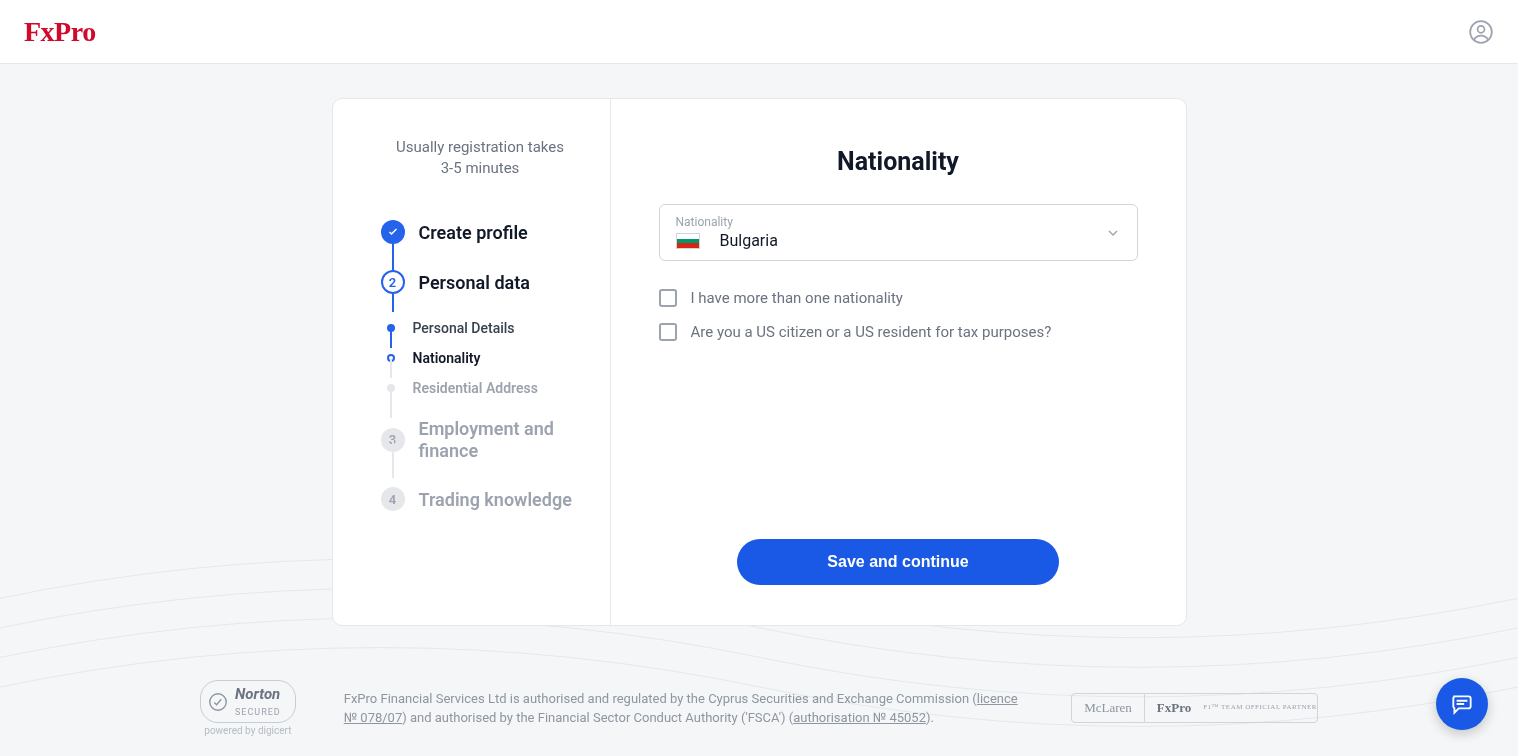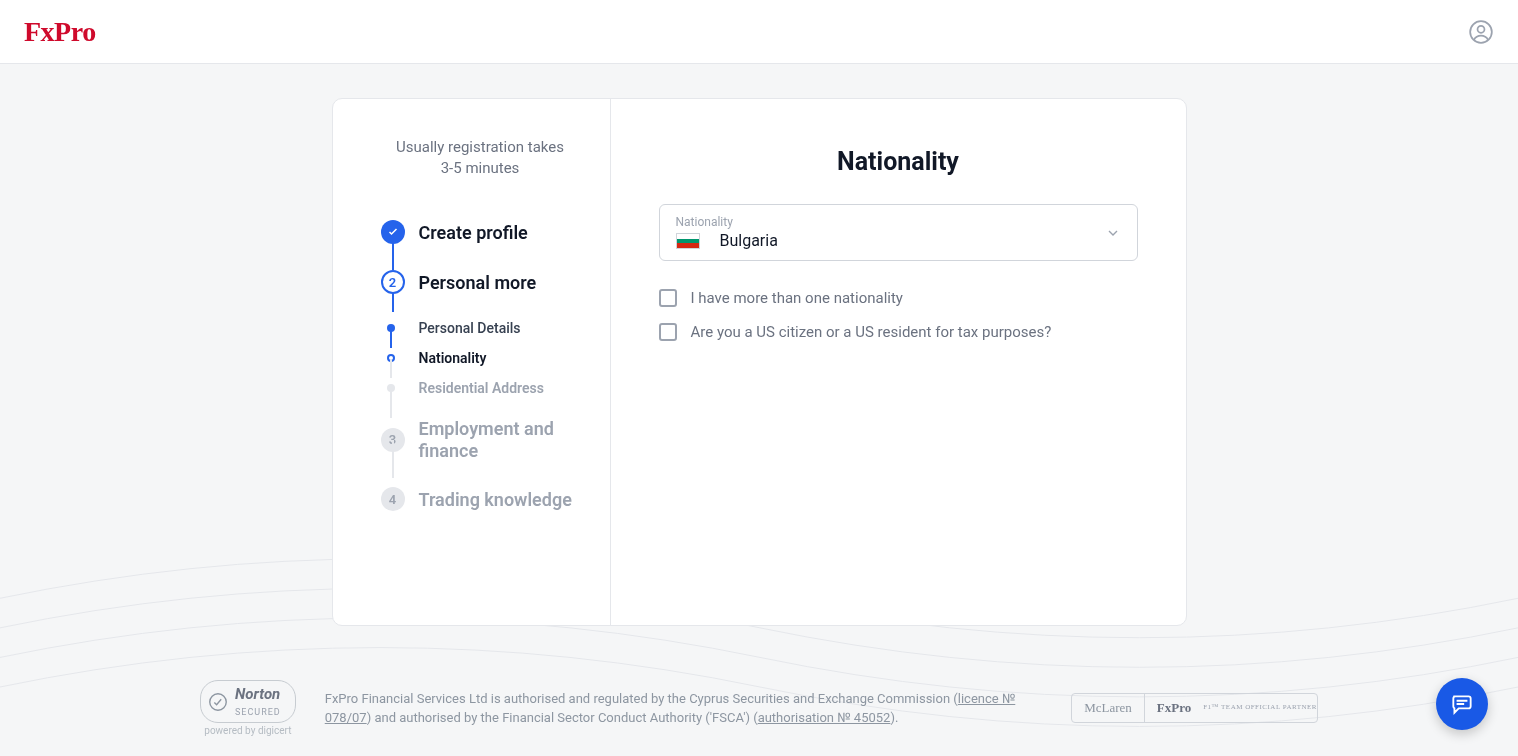--- a/index.html
+++ b/index.html
@@ -66,21 +66,21 @@
   padding: 0 4px;
 }
 .steps { position: relative; }
 .step-row {
   display: flex;
   align-items: center;
   gap: 14px;
   margin-bottom: 26px;
   position: relative;
 }
-.step-row.sub { margin-bottom: 14px; gap: 24px; padding-left: 6px; text-align: center; }
+.step-row.sub { margin-bottom: 14px; gap: 18px; padding-left: 6px; text-align: center; }
 .step-row.sub .step-label { font-size: 14px; }
 .badge {
   width: 24px;
   height: 24px;
   border-radius: 50%;
   display: flex;
   align-items: center;
   justify-content: center;
   font-size: 13px;
   font-weight: 600;
@@ -165,21 +165,21 @@
   cursor:pointer;
 }
 
 
 .footer {
   position:absolute;
   left:0; right:0; bottom:20px;
   padding: 0 200px 0 200px;
   display:flex;
   align-items:center;
-  gap:29px;
+  gap:48px;
   color:#8d96a1;
   font-size:13px;
 }
 .norton {
   display:flex; flex-direction:column; align-items:center;
 }
 .norton-badge {
   border:1px solid #c7ccd1;
   border-radius:18px;
   padding:4px 14px 4px 34px;
@@ -268,21 +268,21 @@
             <svg width="12" height="12" viewBox="0 0 24 24" fill="none" stroke="#fff" stroke-width="3">
                 <path d="M5 12l4 4 10-10"></path>
               </svg>
           </div>
           <div class="step-label strong">Create profile</div>
         </div>
 
         <div class="step-row">
           <div class="conn blue" style="top:22px; height:20px;"></div>
           <div class="badge active">2</div>
-          <div class="step-label strong">Personal more</div>
+          <div class="step-label strong">Personal data</div>
         </div>
 
         <div class="step-row sub">
           <div class="conn blue sub" style="top:10px; height:18px;"></div>
           <div class="bullet solid"></div>
           <div class="step-label mid">Personal Details</div>
         </div>
 
         <div class="step-row sub">
           <div class="conn sub" style="top:10px; height:18px;"></div>
@@ -329,20 +329,21 @@
       <div class="check-row">
         <div class="check-box"></div>
         <div class="check-label">I have more than one nationality</div>
       </div>
 
       <div class="check-row">
         <div class="check-box"></div>
         <div class="check-label">Are you a US citizen or a US resident for tax purposes?</div>
       </div>
 
+      <button class="btn">Save and continue</button>
     </div>
 
   </div>
 </div>
 
 <div class="footer">
   <div class="norton">
     <div class="norton-badge">
       <svg class="norton-check" viewBox="0 0 24 24" fill="none" stroke="#8d96a1" stroke-width="1.5">
           <circle cx="12" cy="12" r="9"></circle>

